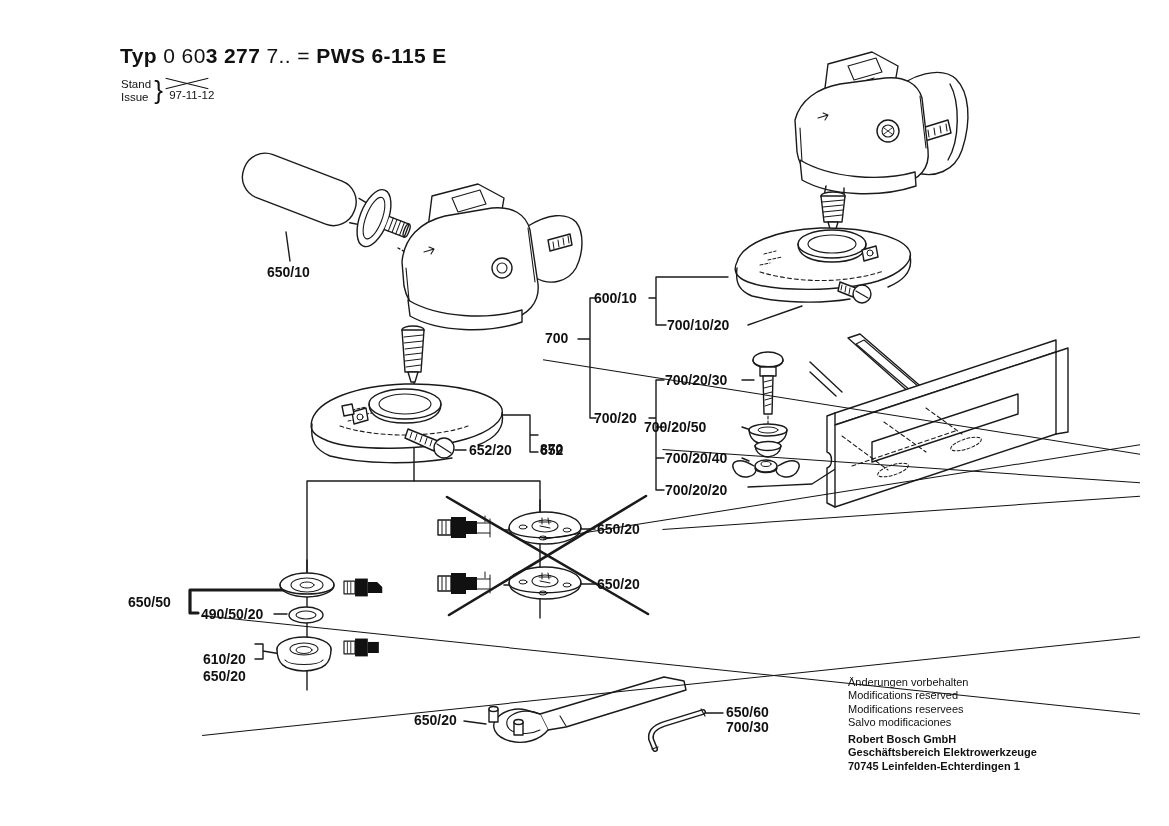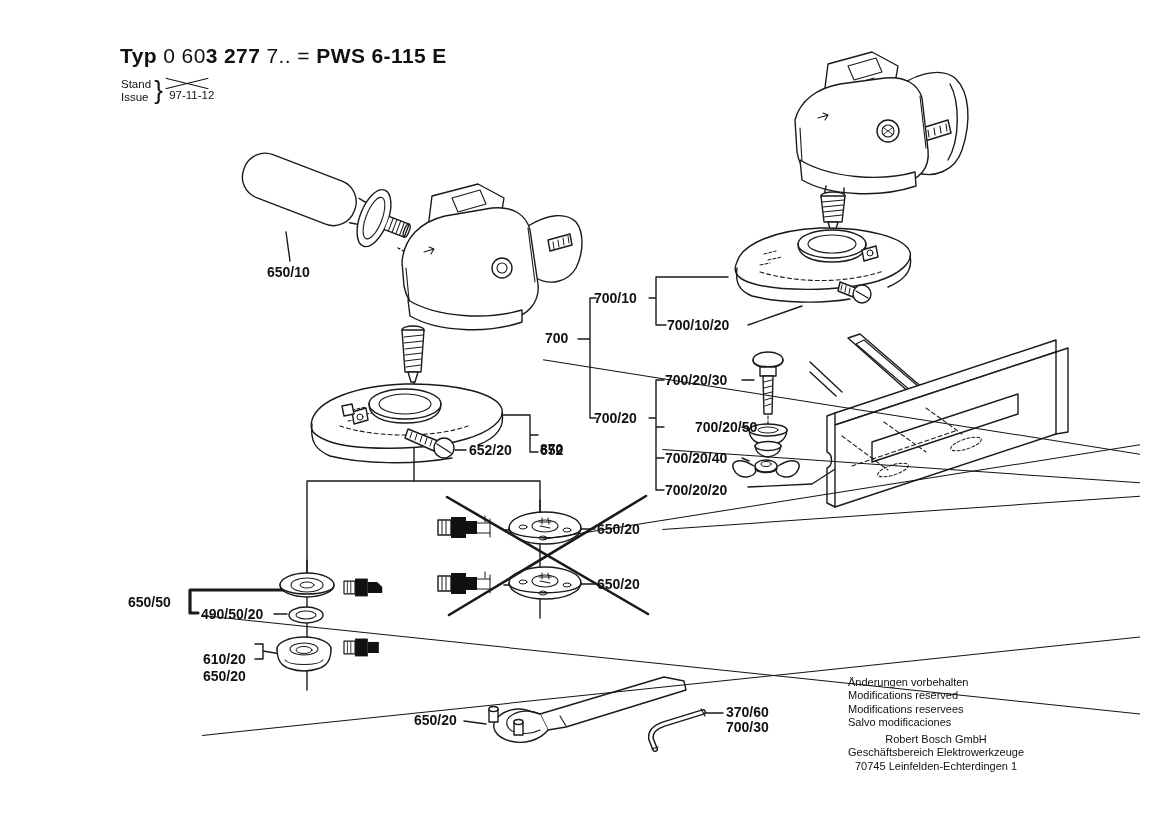--- a/index.html
+++ b/index.html
@@ -16,21 +16,21 @@
   #title{position:absolute;left:120px;top:44px;z-index:3;font-size:21px;letter-spacing:.4px;
          white-space:nowrap;}
   #title .bold{font-weight:bold;}
   #standblock{position:absolute;left:121px;top:78px;z-index:3;font-size:11.5px;line-height:13px;}
   #standblock .lbls{display:inline-block;vertical-align:top;}
   #standblock .brace{display:inline-block;font-size:26px;line-height:26px;vertical-align:top;
          transform:translateY(-1px);}
   #standblock .vals{display:inline-block;vertical-align:top;padding-left:3px;}
   #stand-cross{width:36px;height:11px;--sa:14deg;}
   #footer{position:absolute;left:848px;top:676px;z-index:3;font-size:11px;line-height:13.4px;}
-  #footer .company{font-weight:normal;margin-top:3px;line-height:13.8px;text-align:center;}
+  #footer .company{font-weight:bold;margin-top:3px;line-height:13.8px;}
 </style>
 </head>
 <body>
 
 <div id="page">
 
   <svg id="art" width="1169" height="826" viewBox="0 0 1169 826" fill="none" stroke="#1a1a1a" stroke-width="1.4" stroke-linecap="round" stroke-linejoin="round">
 
     <g>
       <path d="M 290,261 L 286,232"></path>
@@ -286,38 +286,38 @@
     </span>
     <span class="brace">}</span>
     <span class="vals">
       <div id="stand-cross" class="struckX"></div>
       <div>97-11-12</div>
     </span>
   </div>
 
   <div class="plabel" style="left:267px;top:264px">650/10</div>
   <div class="plabel" style="left:545px;top:330px">700</div>
-  <div class="plabel" style="left:594px;top:290px">700/10</div>
+  <div class="plabel" style="left:594px;top:290px">600/10</div>
   <div class="plabel" style="left:667px;top:317px">700/10/20</div>
   <div class="plabel" style="left:594px;top:410px">700/20</div>
   <div class="plabel" style="left:665px;top:372px">700/20/30</div>
-  <div class="plabel" style="left:695px;top:419px">700/20/50</div>
+  <div class="plabel" style="left:644px;top:419px">700/20/50</div>
   <div class="plabel" style="left:665px;top:450px">700/20/40</div>
   <div class="plabel struckX" style="left:665px;top:482px;--sa:4deg">700/20/20</div>
   <div class="plabel struckX" style="left:540px;top:426px;--sa:9deg">652</div>
   <div class="plabel" style="left:540px;top:441px">870</div>
   <div class="plabel" style="left:469px;top:442px">652/20</div>
   <div class="plabel" style="left:597px;top:521px">650/20</div>
   <div class="plabel" style="left:597px;top:576px">650/20</div>
   <div class="plabel" style="left:128px;top:594px">650/50</div>
   <div class="plabel" style="left:201px;top:606px">490/50/20</div>
   <div class="plabel struckX" style="left:203px;top:636px;--sa:6deg">650/20</div>
   <div class="plabel" style="left:203px;top:651px">610/20</div>
   <div class="plabel" style="left:414px;top:712px">650/20</div>
-  <div class="plabel" style="left:726px;top:704px">370/60</div>
+  <div class="plabel" style="left:726px;top:704px">650/60</div>
   <div class="plabel" style="left:726px;top:719px">700/30</div>
 
   <div id="footer">
     <div>Änderungen vorbehalten</div>
     <div>Modifications reserved</div>
     <div>Modifications reservees</div>
     <div>Salvo modificaciones</div>
     <div class="company">
       <div>Robert Bosch GmbH</div>
       <div>Geschäftsbereich Elektrowerkzeuge</div>

